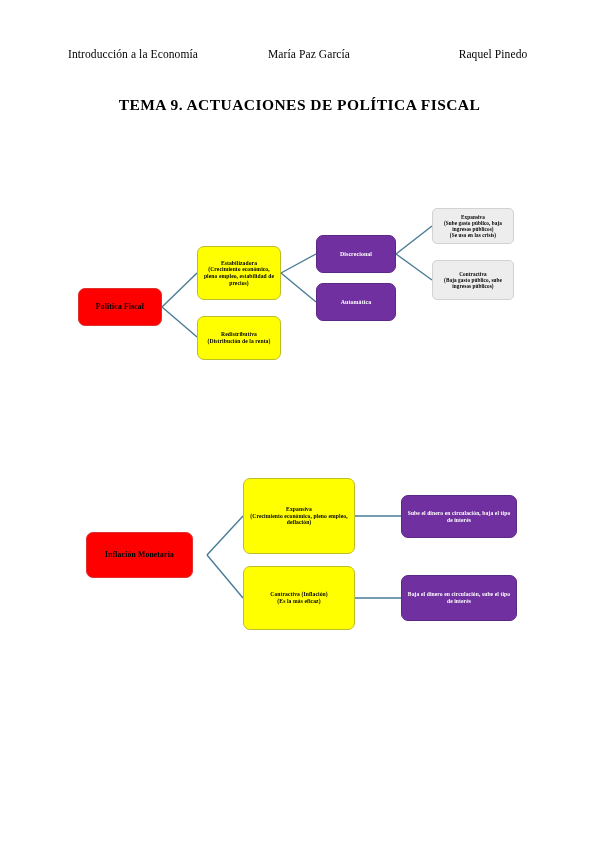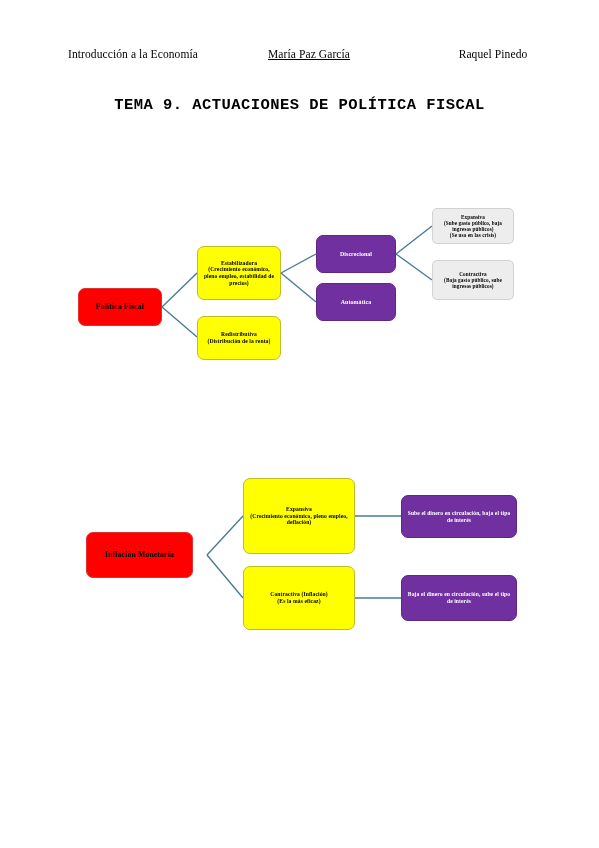--- a/index.html
+++ b/index.html
@@ -29,30 +29,30 @@
     position: absolute;
     left: 68px;
     top: 34px;
     width: 465px;
     height: 18px;
     display: flex;
     flex-direction: row;
     align-items: baseline;
   }
   .hdr-course { width: 200px; font-size: 11.5px; letter-spacing: .1px; }
-  .hdr-author1 { width: 185px; font-size: 11.5px; letter-spacing: .1px; text-decoration: underline; }
+  .hdr-author1 { width: 185px; font-size: 11.5px; letter-spacing: .1px; }
   .hdr-author2 { flex: 1; font-size: 11.5px; letter-spacing: .1px; text-align: center; }
 
   .doc-title {
     position: absolute;
     left: 0;
     top: 82px;
     width: 599px;
     text-align: center;
-    font-family: Liberation Mono, monospace;
+    font-family: Liberation Serif, serif;
     font-size: 15.5px;
     font-weight: bold;
     font-variant: small-caps;
     letter-spacing: .45px;
     color: #000000;
   }
 
   
   .diagram {
     position: absolute;

